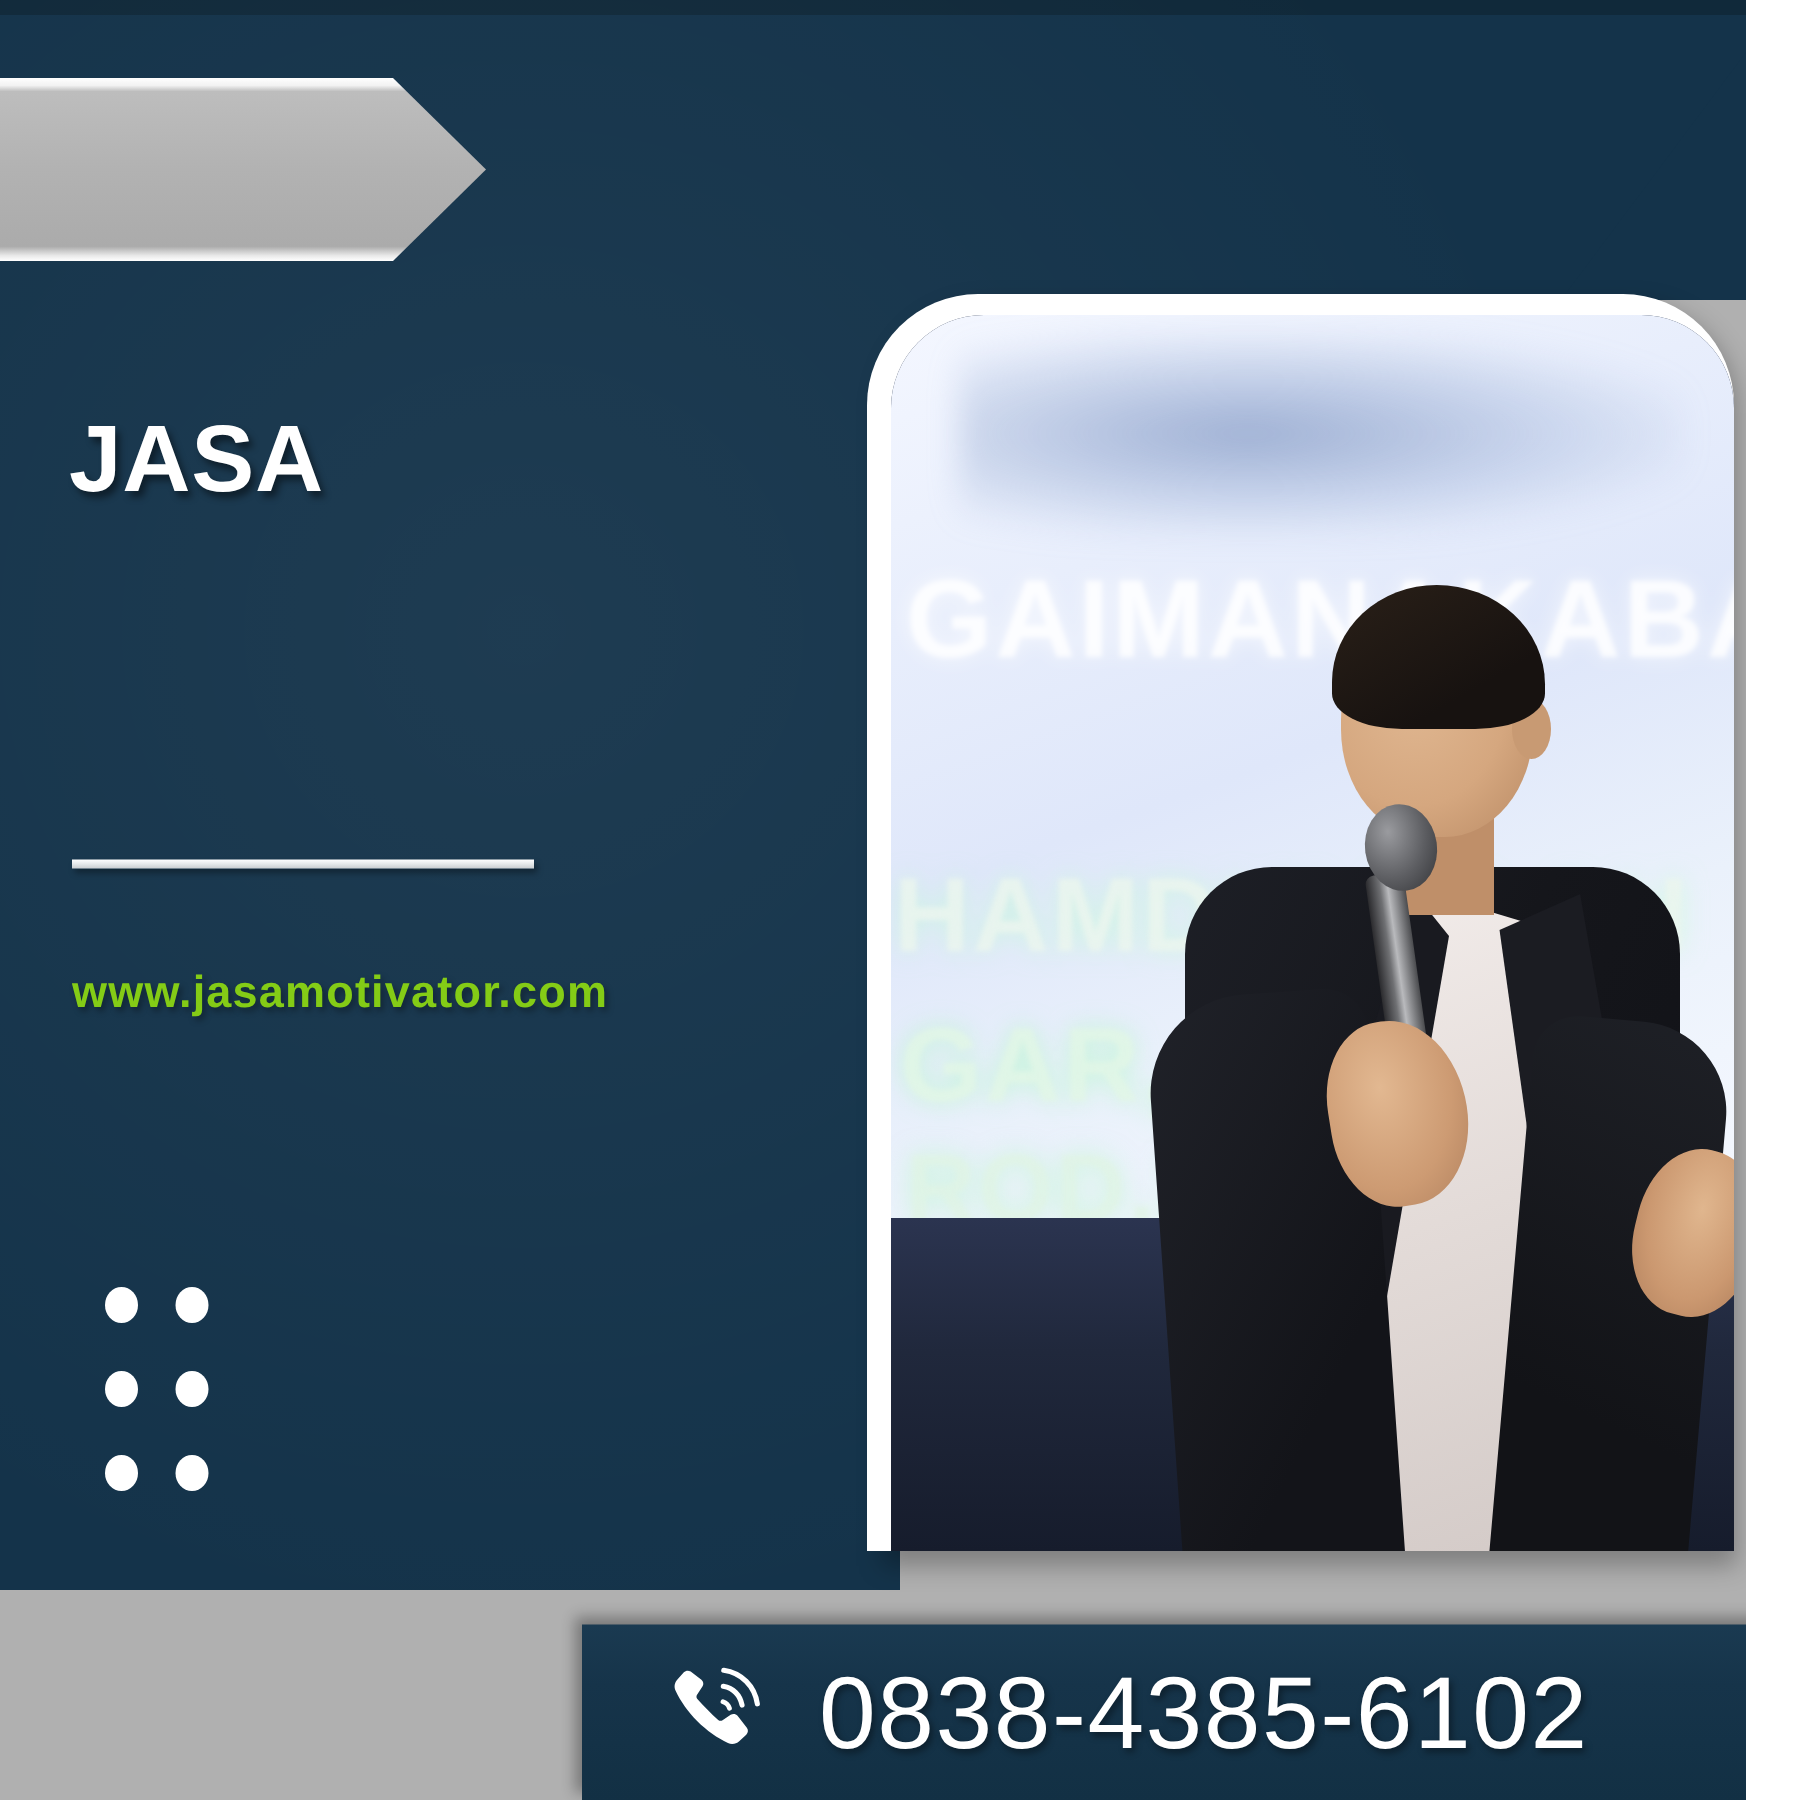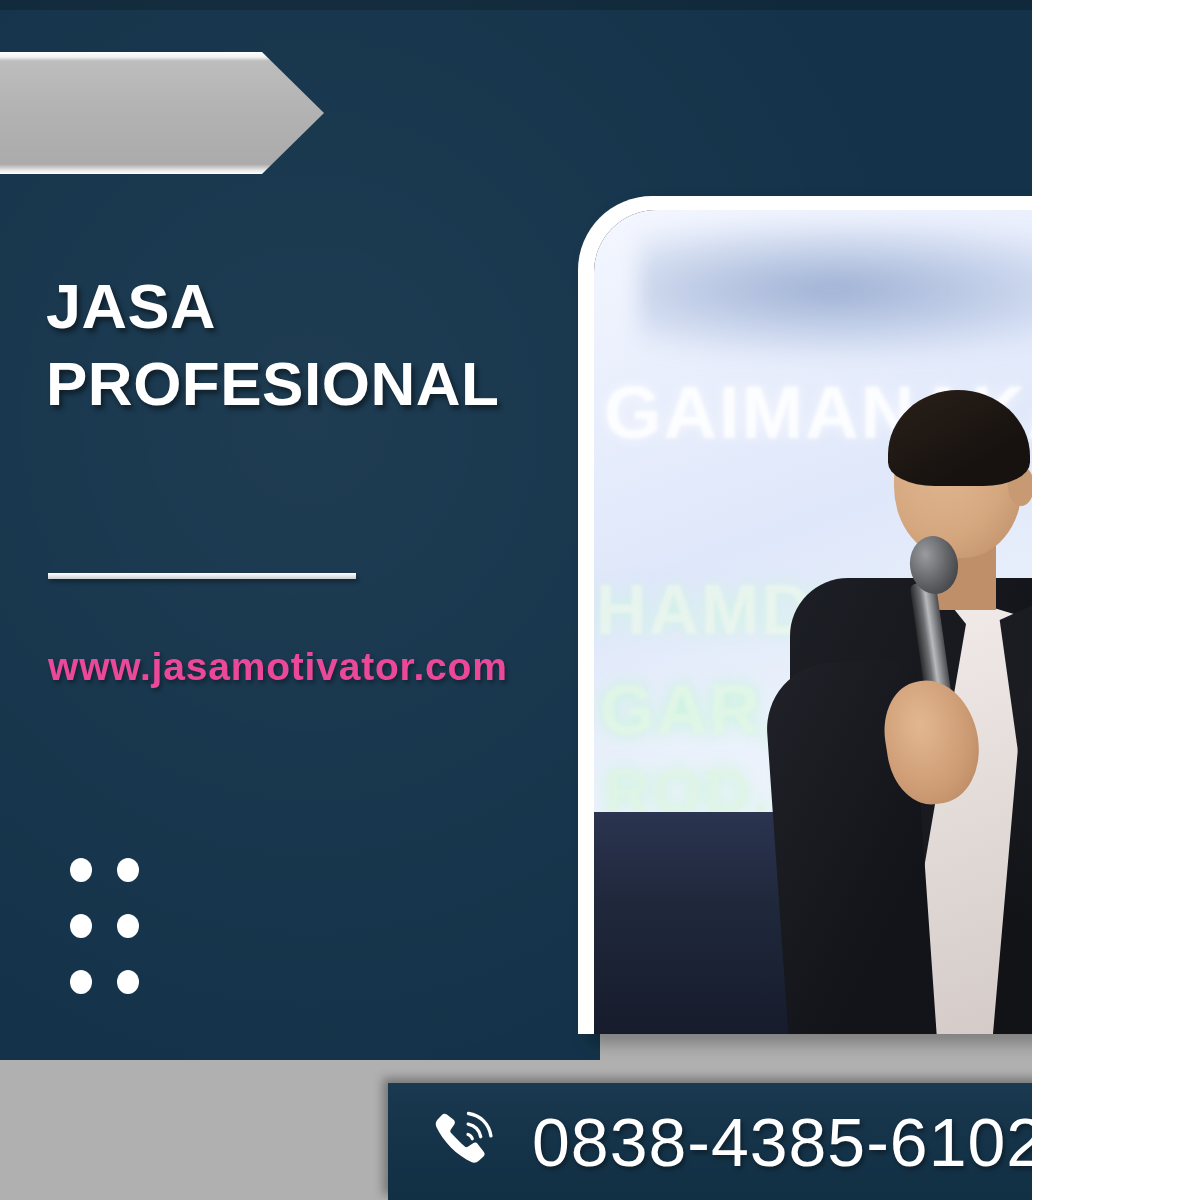--- a/index.html
+++ b/index.html
@@ -2,21 +2,21 @@
 <html><head>
 <meta charset="utf-8">
 <style>
   html, body {
     margin: 0;
     padding: 0;
     background: #ffffff;
   }
   #poster {
     position: relative;
-    width: 1032px;
+    width: 1164px;
     height: 1200px;
     overflow: hidden;
     font-family: "Liberation Sans", sans-serif;
     background: #14334a;
   }
 
   
   .bg-navy {
     position: absolute;
     inset: 0;
@@ -106,22 +106,22 @@
     width: 308px;
     height: 6px;
     background: linear-gradient(to bottom, #ffffff 0%, #e2e6e8 55%, #c9cdd0 100%);
     box-shadow: 2px 3px 4px rgba(0,0,0,0.35);
   }
 
   .website {
     position: absolute;
     left: 48px;
     top: 645px;
-    color: #ec4899;
-    font-size: 39px;
+    color: #84cc16;
+    font-size: 30px;
     font-weight: 700;
     letter-spacing: 0.8px;
     text-shadow: 2px 3px 4px rgba(0,0,0,0.35);
     white-space: nowrap;
   }
 
   
   .dot-grid {
     position: absolute;
     left: 70px;
@@ -381,21 +381,21 @@
     width: 812px;
     height: 117px;
     background: linear-gradient(to bottom, #1a3a51 0%, #16344a 34%, #123044 100%);
     box-shadow: -5px -5px 9px rgba(0,0,0,0.32);
   }
   .phone-bar-inner {
     position: absolute;
     inset: 0;
     display: flex;
     align-items: center;
-    padding-left: 44px;
+    padding-left: 58px;
   }
   .phone-icon {
     width: 64px;
     height: 64px;
     flex: 0 0 auto;
     margin-right: 36px;
     margin-top: -4px;
   }
   .phone-number {
     color: #ffffff;
@@ -415,21 +415,20 @@
   <div class="bg-grey-diagonal"></div>
   <div class="bg-navy-left"></div>
   <div class="bg-navy-panel"></div>
   <div class="bg-top-strip"></div>
   <div class="bg-vignette"></div>
 
   <div class="arrow-banner"></div>
 
   <div class="headline">
     <div class="line l1">JASA</div>
-    <div class="line l3">PROFESIONAL</div>
   </div>
 
   <div class="divider"></div>
 
   <div class="website">www.jasamotivator.com</div>
 
   <div class="dot-grid">
     <span class="dot"></span>
     <span class="dot"></span>
     <span class="dot"></span>

